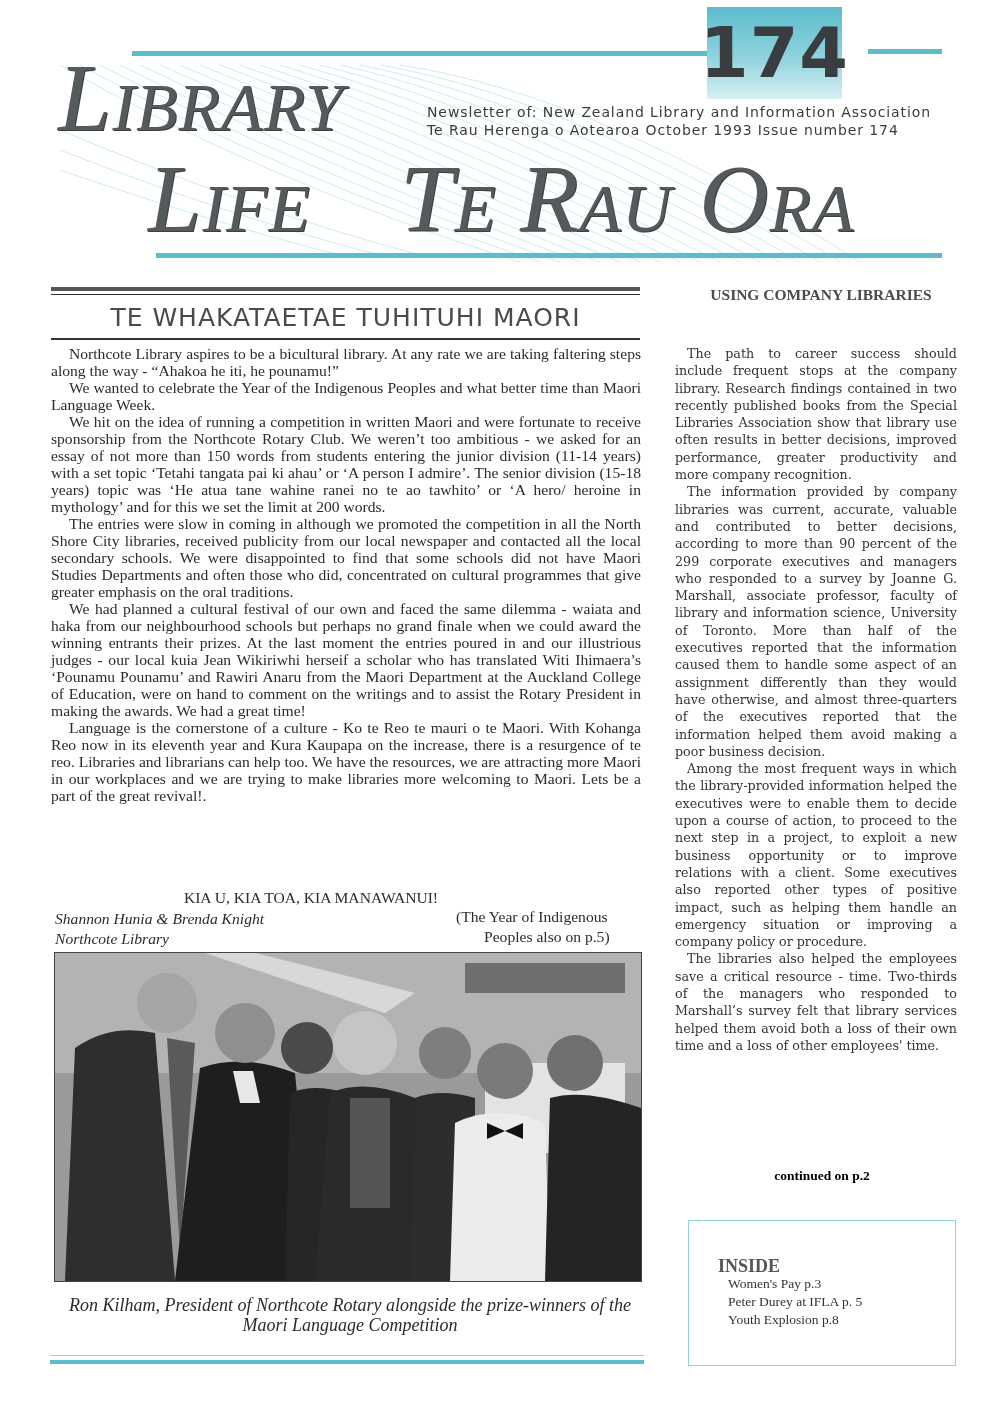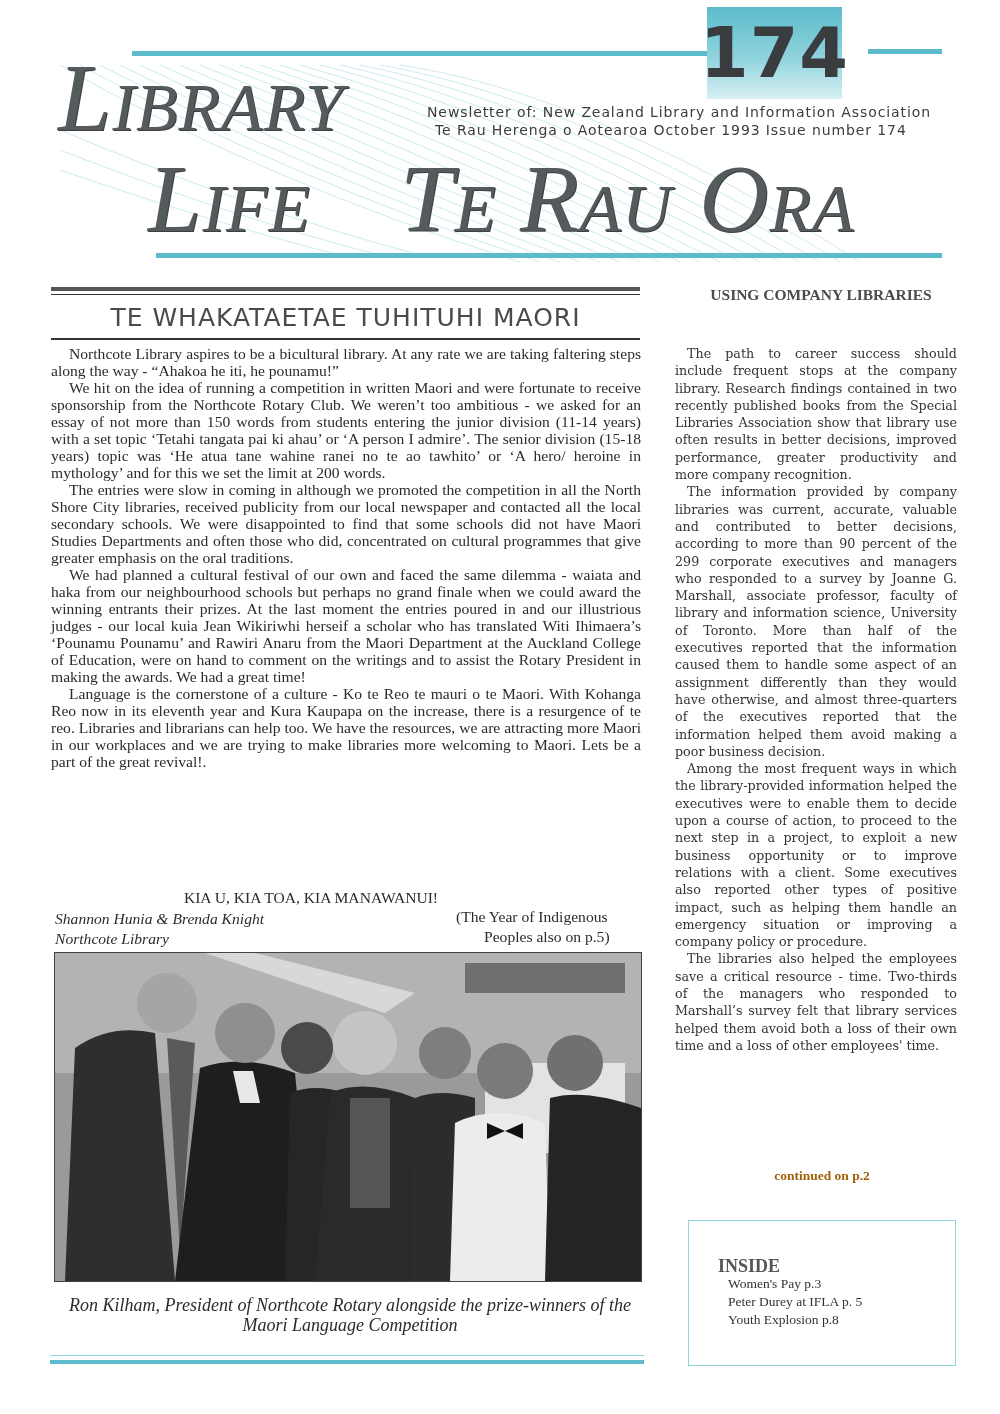--- a/index.html
+++ b/index.html
@@ -44,21 +44,21 @@
   .footer-rule-thin { position:absolute; left:50px; top:1355px; width:594px; height:1px; background:#8fd3dd; }
   .footer-rule-thick { position:absolute; left:50px; top:1360px; width:594px; height:4px; background:#5cbccc; }
 
   
   .side-head { position:absolute; left:672px; top:285px; width:298px; text-align:center;
                font-family:"Liberation Serif", serif; font-weight:bold; font-size:15.5px; line-height:20px; color:#4b4b4b; }
   .side-body { position:absolute; left:675px; top:345px; width:282px;
                font-family:"DejaVu Serif", serif; font-size:12.7px; line-height:17.3px; color:#333; text-align:justify; }
   .side-body p { margin:0; text-indent:12px; }
   .continued { position:absolute; left:672px; top:1168px; width:300px; text-align:center;
-               font-family:"Liberation Serif", serif; font-weight:bold; font-size:13.5px; color:#a16207; }
+               font-family:"Liberation Serif", serif; font-weight:bold; font-size:13.5px; color:#000000; }
 
   .inside-box { position:absolute; left:688px; top:1220px; width:266px; height:144px; border:1.5px solid #8fd3dd; }
   .inside-title { position:absolute; left:718px; top:1256px; font-family:"Liberation Serif", serif; font-weight:bold; font-size:18px; color:#555; }
   .inside-list { position:absolute; left:728px; top:1275px; font-family:"Liberation Serif", serif; font-size:13.5px; line-height:18px; color:#333; }
   .inside-list div { white-space:nowrap; }
 </style>
 </head>
 <body>
 
 <svg class="mast-lines" viewBox="0 0 1000 270">
@@ -101,29 +101,30 @@
 <div class="mast-word mast-life">
   <span class="big">L</span><span class="small">IFE</span>
 </div>
 <div class="mast-word mast-terauora">
   <span class="big">T</span><span class="small">E</span>
   <span class="big" style="margin-left:18px;">R</span><span class="small">AU</span>
   <span class="big" style="margin-left:22px;">O</span><span class="small">RA</span>
 </div>
 
 <div class="subline" style="top:104px;">Newsletter of: New Zealand Library and Information Association</div>
-<div class="subline" style="top:122px;margin-left:8px;">Te Rau Herenga o Aotearoa October 1993 Issue number 174</div>
+<div class="subline" style="top:122px;">Te Rau Herenga o Aotearoa October 1993 Issue number 174</div>
 
 <div class="double-rule-thick"></div>
 <div class="double-rule-thin"></div>
 <div class="headline">TE WHAKATAETAE TUHITUHI MAORI</div>
 <div class="headline-rule"></div>
 
 <div class="article">
   <p>Northcote Library aspires to be a bicultural library.  At any rate we are taking faltering steps along the way - “Ahakoa he iti, he pounamu!”</p>
+  <p>We wanted to celebrate the Year of the Indigenous Peoples and what better time than Maori Language Week.</p>
   <p>We hit on the idea of running a competition in written Maori and were fortunate to receive sponsorship from the Northcote Rotary Club.  We weren’t too ambitious - we asked for an essay of not more than 150 words from students entering the junior division (11-14 years) with a set topic ‘Tetahi tangata pai ki ahau’ or ‘A person I admire’.  The senior division (15-18 years) topic was ‘He atua tane wahine ranei no te ao tawhito’ or ‘A hero/ heroine in mythology’ and for this we set the limit at 200 words.</p>
   <p>The entries were slow in coming in although we promoted the competition in all the North Shore City libraries, received publicity from our local newspaper and contacted all the local secondary schools.  We were disappointed to find that some schools did not have Maori Studies Departments and often those who did, concentrated on cultural programmes that give greater emphasis on the oral traditions.</p>
   <p>We had planned a cultural festival of our own and faced the same dilemma - waiata and haka from our neighbourhood schools but perhaps no grand finale when we could award the winning entrants their prizes.   At the last moment the entries poured in and our illustrious judges - our local kuia Jean Wikiriwhi herseif a scholar who has translated Witi Ihimaera’s ‘Pounamu Pounamu’ and Rawiri Anaru from the Maori Department at the Auckland College of Education, were on hand to comment on the writings and to assist the Rotary President in making the awards.  We had a great time!</p>
   <p>Language is the cornerstone of a culture - Ko te Reo te mauri o te Maori.  With Kohanga Reo now in its eleventh year and Kura Kaupapa on the increase, there is a resurgence of te reo.  Libraries and librarians can help too.  We have the resources, we are attracting more Maori in our workplaces and we are trying to make libraries more welcoming to Maori.  Lets be a part of the great revival!.</p>
 </div>
 
 <div class="slogan">KIA U, KIA TOA, KIA MANAWANUI!</div>
 <div class="byline" style="top:910px;">Shannon Hunia &amp; Brenda Knight</div>
 <div class="byline" style="top:930px;">Northcote Library</div>
 <div class="aside-note" style="top:908px;">(The Year of Indigenous</div>

